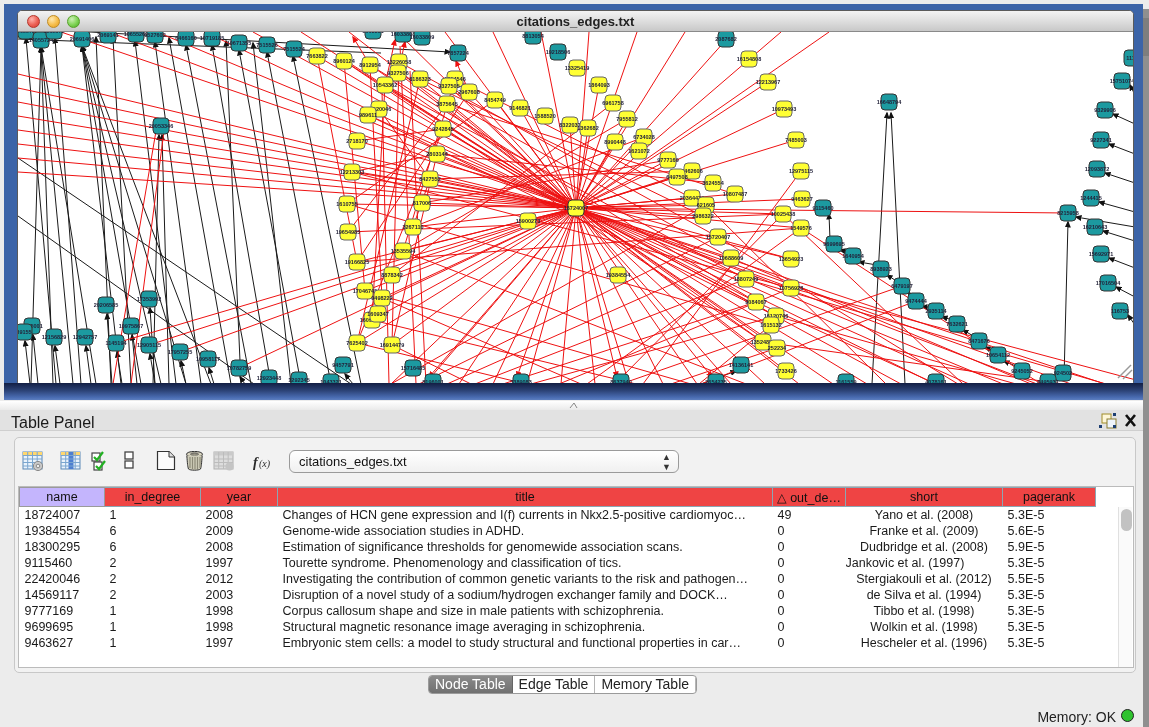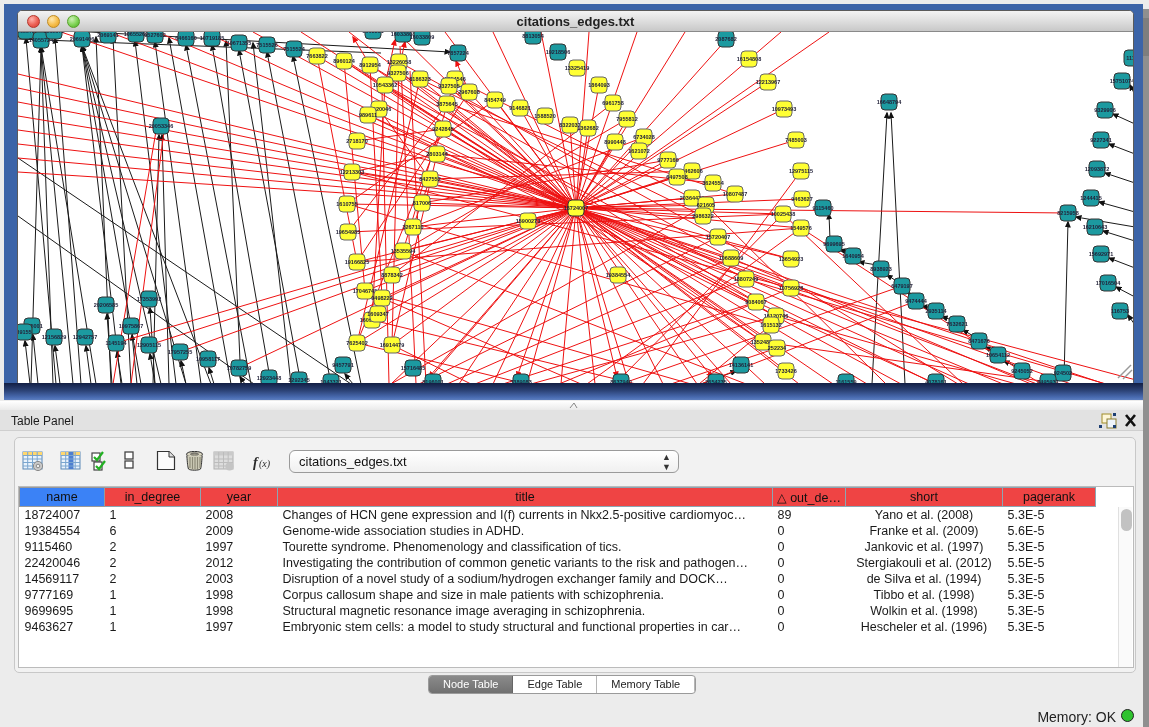--- a/index.html
+++ b/index.html
@@ -6,33 +6,33 @@
 .blueband{position:absolute;left:4px;top:383px;width:1139px;height:17px;background:linear-gradient(#131f44,#2c4377 45%,#4a6cb2 85%,#5d7fc0)}
 .win{position:absolute;left:17px;top:10px;width:1117px;height:373px;background:#fff;border:1px solid #5a5a5a;border-radius:5px 5px 0 0}
 .tbar{position:absolute;left:0;top:0;width:100%;height:21px;background:linear-gradient(#f3f3f3,#dcdcdc 55%,#c8c8c8);border-bottom:1px solid #8a8a8a;border-radius:4px 4px 0 0}
 .tl{position:absolute;top:3.5px;width:13px;height:13px;border-radius:50%}
 .title{position:absolute;top:3px;width:100%;text-align:center;font-size:13px;color:#222;font-weight:bold}
 .canvas{position:absolute;left:0;top:21px;width:1115px;height:351px;background:#fff;overflow:hidden}
 .rstrip{position:absolute;left:1143px;top:0;width:6px;height:727px;background:#8f8f8f}
 .rstrip .n1{position:absolute;top:0;height:9px;width:6px;background:#ececec}
 .split{position:absolute;left:0;top:401px;width:1143px;height:9px;background:linear-gradient(#ffffff,#eaeaea)}
 .tpbar{position:absolute;left:0;top:410px;width:1143px;height:21px;background:#e2e2e2;border-bottom:1px solid #cfcfcf}
-.tpbar .t{position:absolute;left:11px;top:4px;font-size:12px;color:#1a1a1a}
+.tpbar .t{position:absolute;left:11px;top:4px;font-size:16px;color:#1a1a1a}
 .panel{position:absolute;left:14px;top:437px;width:1122px;height:236px;background:#f2f2f2;border:1px solid #c8c8c8;border-radius:5px}
 .combo{position:absolute;left:274px;top:12px;width:390px;height:23px;background:linear-gradient(#fff,#f0f0f0);border:1px solid #9a9a9a;border-radius:6px;font-size:13px;color:#111;line-height:21px;padding-left:9px}
 .combo .ar{position:absolute;right:7px;top:1px;font-size:9px;color:#333;line-height:10px}
 .tablewrap{position:absolute;left:3px;top:48px;width:1116px;height:182px;background:#fff;border:1px solid #bbb}
 table.t{border-collapse:collapse;table-layout:fixed;width:1076px;font-size:12.5px;color:#111}
 table.t th{background:#ef4444;border:1px solid #8ba6b4;font-weight:normal;height:19px;font-size:12.5px;padding:0}
-table.t th.first{background:#3b82f6;border-color:#9a9a9a}
+table.t th.first{background:#c4b5fd;border-color:#9a9a9a}
 table.t td{height:16px;padding:0 0 0 5px;white-space:nowrap;overflow:hidden;border:none;font-size:12.5px;color:#1a1a1a}
 .vsb{position:absolute;right:1px;top:20px;width:14px;height:160px;background:#fafafa;border-left:1px solid #e0e0e0}
 .vsb .th{position:absolute;left:2px;top:2px;width:11px;height:22px;background:#c2c2c2;border-radius:6px}
 .tabs{position:absolute;left:428px;top:675px;height:19px;display:flex;border:1px solid #9a9a9a;border-radius:4px;overflow:hidden;background:#fff}
-.tabs div{font-size:11px;line-height:17px;padding:0 14px;color:#222;border-right:1px solid #b5b5b5}
+.tabs div{font-size:14px;line-height:17px;padding:0 6px;color:#222;border-right:1px solid #b5b5b5}
 .tabs div.sel{background:linear-gradient(#8b8b8b,#707070);color:#fff;border-right:1px solid #666}
 .mem{position:absolute;right:33px;top:709px;font-size:14px;color:#222}
 .memdot{position:absolute;right:15px;top:709px;width:13px;height:13px;border-radius:50%;background:#2fc32f;border:1px solid #222}
 </style></head><body>
 <div class="blue"></div>
 <div class="blueband"></div>
 <div class="win">
   <div class="canvas">
       <svg width="1117" height="352" viewBox="0 0 1117 352" style="position:absolute;left:0;top:0">
 <defs>
@@ -686,40 +686,49 @@
             <th>title</th>
             <th>△ out_de…</th>
             <th>short</th>
             <th>pagerank</th>
           </tr>
 <tr>
             <td>18724007</td>
             <td>1</td>
             <td>2008</td>
             <td>Changes of HCN gene expression and I(f) currents in Nkx2.5-positive cardiomyoc…</td>
-            <td>89</td>
+            <td>49</td>
             <td style="text-align:center;padding:0">Yano et al. (2008)</td>
             <td>5.3E-5</td>
           </tr>
 <tr>
             <td>19384554</td>
             <td>6</td>
             <td>2009</td>
             <td>Genome-wide association studies in ADHD.</td>
             <td>0</td>
             <td style="text-align:center;padding:0">Franke et al. (2009)</td>
             <td>5.6E-5</td>
           </tr>
 <tr>
+            <td>18300295</td>
+            <td>6</td>
+            <td>2008</td>
+            <td>Estimation of significance thresholds for genomewide association scans.</td>
+            <td>0</td>
+            <td style="text-align:center;padding:0">Dudbridge et al. (2008)</td>
+            <td>5.9E-5</td>
+          </tr>
+<tr>
             <td>9115460</td>
             <td>2</td>
             <td>1997</td>
             <td>Tourette syndrome. Phenomenology and classification of tics.</td>
             <td>0</td>
-            <td style="text-align:center;padding:0">Jankovic et al. (1997)</td>
+            <td style="padding:0">Jankovic et al. (1997)</td>
             <td>5.3E-5</td>
           </tr>
 <tr>
             <td>22420046</td>
             <td>2</td>
             <td>2012</td>
             <td>Investigating the contribution of common genetic variants to the risk and pathogen…</td>
             <td>0</td>
             <td style="text-align:center;padding:0">Stergiakouli et al. (2012)</td>
             <td>5.5E-5</td>

